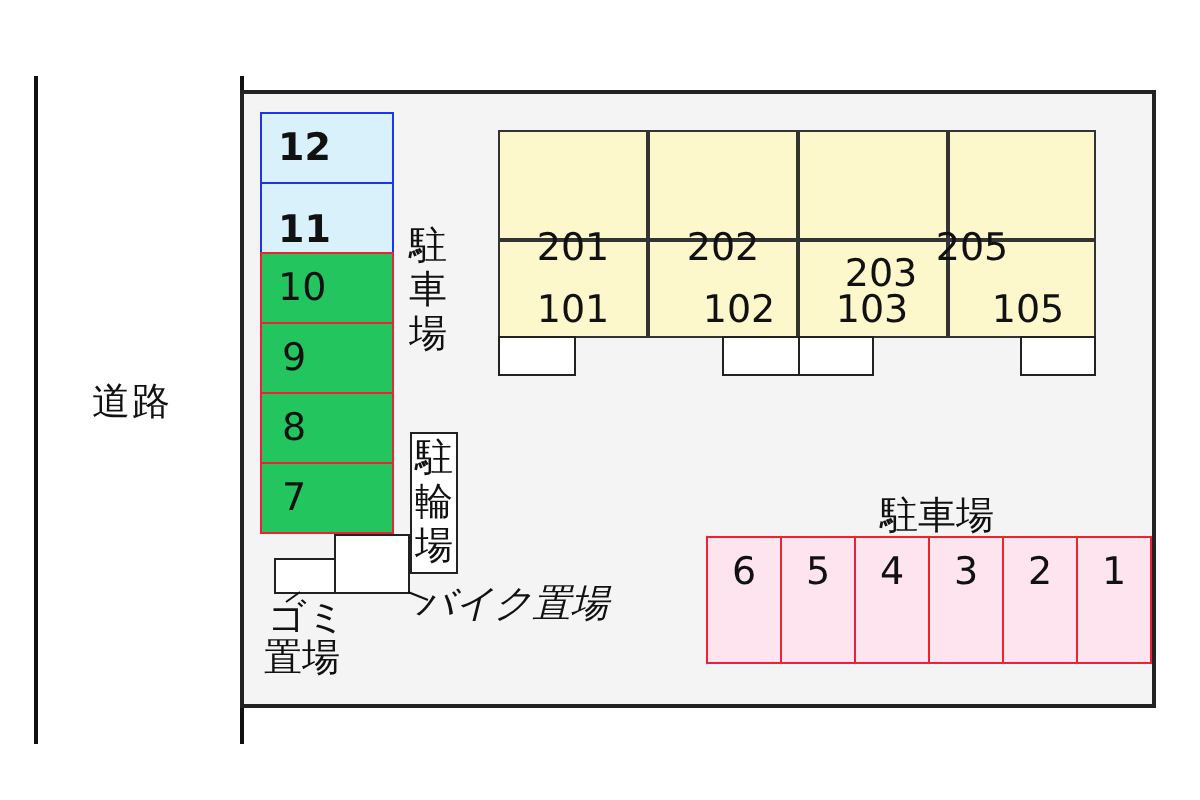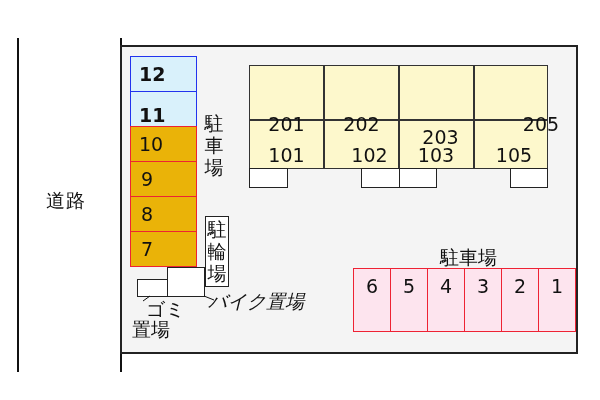--- a/index.html
+++ b/index.html
@@ -4,21 +4,21 @@
 <style>
   html, body { margin:0; padding:0; background:#ffffff; }
   body { width:600px; height:400px; position:relative; overflow:hidden;
          font-family:"DejaVu Sans","Liberation Sans",sans-serif; color:#111; }
   .abs { position:absolute; box-sizing:border-box; }
   .road-line { background:#111; width:2px; }
   .road-label { font-size:19px; letter-spacing:1px; }
   .lot { border:2px solid #222; background:#f4f4f4; }
   .stall { display:flex; align-items:center; font-size:19px; padding-left:8px; }
   .stall.blue { background:#d9f1fb; border:1.5px solid #2233ee;font-weight:bold; }
-  .stall.pink { background:#eab308; border:1.5px solid #ee2233; }
+  .stall.pink { background:#22c55e; border:1.5px solid #ee2233; }
   .bldg { background:#fdf8cc; border:1.5px solid #333; }
   .unit { display:flex; justify-content:center; font-size:19px;margin-top:20px; }
   .porch { background:#ffffff; border:1.5px solid #222; }
   .vlabel { font-size:19px; line-height:22px; width:22px; text-align:center; }
   .hlabel { font-size:19px; }
   .bstall { background:#fde4ee; border:1.5px solid #ee2233; display:flex; justify-content:center; font-size:19px; padding-top:6px; }
   .boxwhite { background:#fff; border:1.5px solid #222; }
 </style>
 </head>
 <body>
@@ -56,21 +56,21 @@
 
 <div class="abs bldg" style="left:249px; top:65px; width:299px; height:104px;"></div>
 <div class="abs" style="left:249px; top:119px; width:299px; height:1.5px; background:#333;"></div>
 <div class="abs" style="left:323px; top:65px; width:1.5px; height:104px; background:#333;"></div>
 <div class="abs" style="left:398px; top:65px; width:1.5px; height:104px; background:#333;"></div>
 <div class="abs" style="left:473px; top:65px; width:1.5px; height:104px; background:#333;"></div>
 
 <div class="abs unit" style="left:249px; top:93px; width:75px;">201</div>
 <div class="abs unit" style="left:324px; top:93px; width:75px;">202</div>
 <div class="abs unit" style="left:399px; top:106px; width:83px;">203</div>
-<div class="abs unit" style="left:504px; top:93px; width:74px;">205</div>
+<div class="abs unit" style="left:449px; top:93px; width:74px;">205</div>
 
 <div class="abs unit" style="left:249px; top:124px; width:75px;">101</div>
 <div class="abs unit" style="left:324px; top:124px; width:91px;">102</div>
 <div class="abs unit" style="left:399px; top:124px; width:74px;">103</div>
 <div class="abs unit" style="left:477px; top:124px; width:74px;">105</div>
 
 <div class="abs porch" style="left:249px; top:168px; width:39px; height:20px;"></div>
 <div class="abs porch" style="left:361px; top:168px; width:39px; height:20px;"></div>
 <div class="abs porch" style="left:399px; top:168px; width:38px; height:20px;"></div>
 <div class="abs porch" style="left:510px; top:168px; width:38px; height:20px;"></div>
@@ -83,21 +83,21 @@
 
 <div class="abs boxwhite" style="left:137px; top:279px; width:31px; height:18px;"></div>
 <div class="abs boxwhite" style="left:167px; top:267px; width:38px; height:30px;"></div>
 
 <svg class="abs" style="left:0; top:0;" width="600" height="400">
   <line x1="204" y1="296" x2="214" y2="300" stroke="#111" stroke-width="1"></line>
   <line x1="150" y1="296" x2="143" y2="301" stroke="#111" stroke-width="1"></line>
 </svg>
 
 <div class="abs hlabel" style="left:208px; top:289px;font-style:italic;">バイク置場</div>
-<div class="abs hlabel" style="left:134px; top:298px; line-height:22px;margin-left:12px;">ゴミ</div>
+<div class="abs hlabel" style="left:134px; top:298px; line-height:22px;">ゴミ</div>
 <div class="abs hlabel" style="left:132px; top:318px; line-height:22px;">置場</div>
 
 <div class="abs hlabel" style="left:440px; top:245px;">駐車場</div>
 <div class="abs bstall" style="left:353px; top:268px; width:38px; height:64px;">6</div>
 <div class="abs bstall" style="left:390px; top:268px; width:38px; height:64px;">5</div>
 <div class="abs bstall" style="left:427px; top:268px; width:38px; height:64px;">4</div>
 <div class="abs bstall" style="left:464px; top:268px; width:38px; height:64px;">3</div>
 <div class="abs bstall" style="left:501px; top:268px; width:38px; height:64px;">2</div>
 <div class="abs bstall" style="left:538px; top:268px; width:38px; height:64px;">1</div>
 

